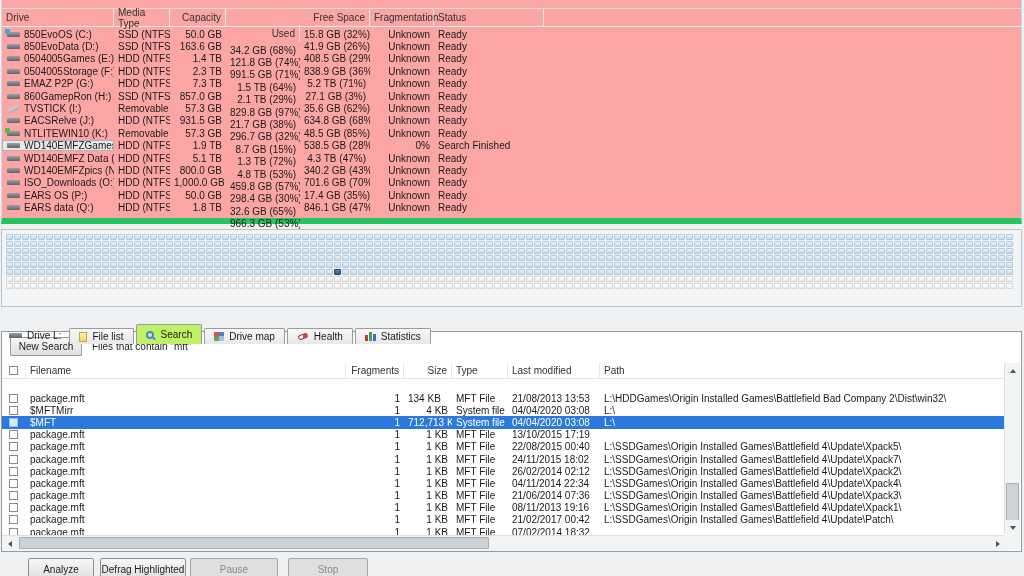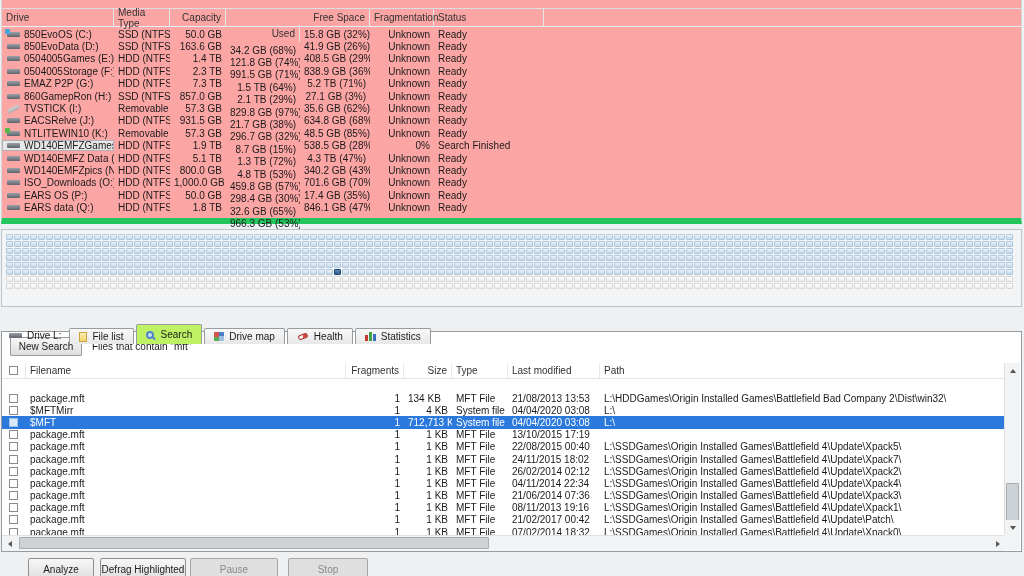--- a/index.html
+++ b/index.html
@@ -1501,21 +1501,20 @@
 
       <div class="res-row">
         <div class="cell ck-cell" style="padding:0;">
           <span class="cbx"></span>
         </div>
         <div class="cell rc-name">package.mft</div>
         <div class="cell rc-frag" style="text-align:right;">1</div>
         <div class="cell rc-size" style="text-align:right;">1 KB</div>
         <div class="cell rc-type">MFT File</div>
         <div class="cell rc-mod">07/02/2014 18:32</div>
-        <div class="cell rc-path">L:\SSDGames\Origin Installed Games\Battlefield 4\Update\Xpack0\</div>
       </div>
 
       <div class="res-row">
         <div class="cell ck-cell" style="padding:0;">
           <span class="cbx"></span>
         </div>
         <div class="cell rc-name">package.mft</div>
         <div class="cell rc-frag" style="text-align:right;"></div>
         <div class="cell rc-size" style="text-align:right;"></div>
         <div class="cell rc-type"></div>

